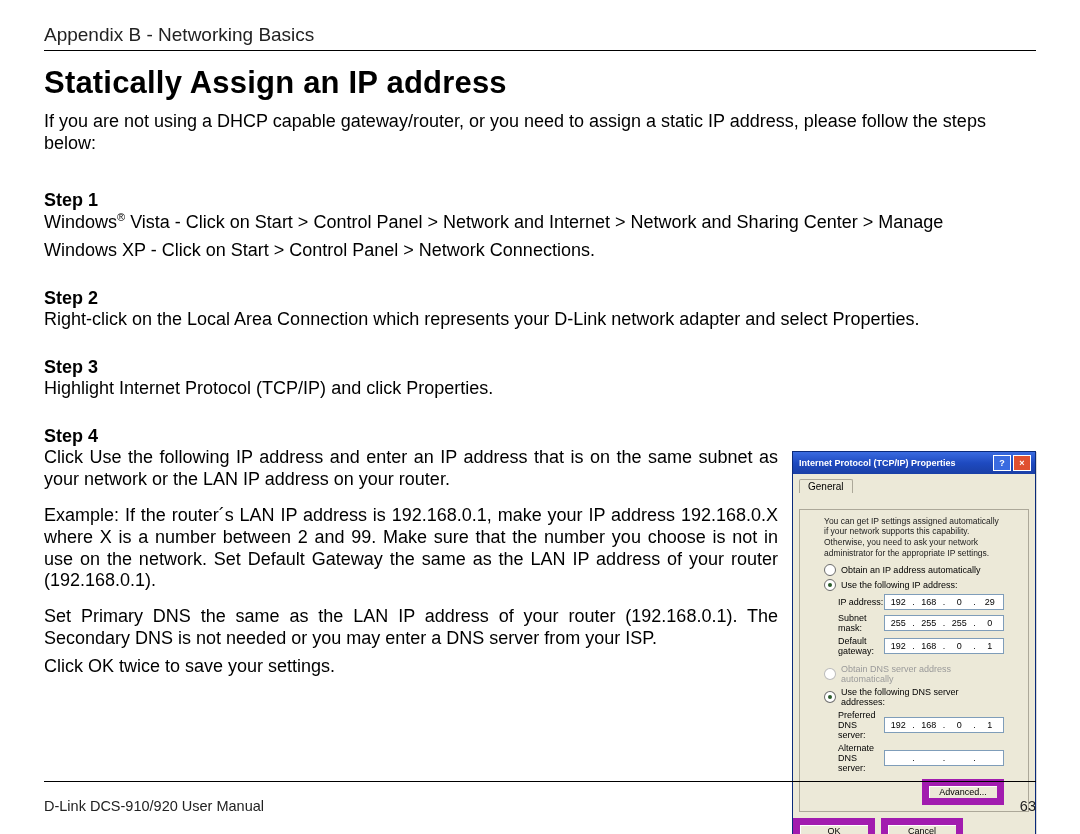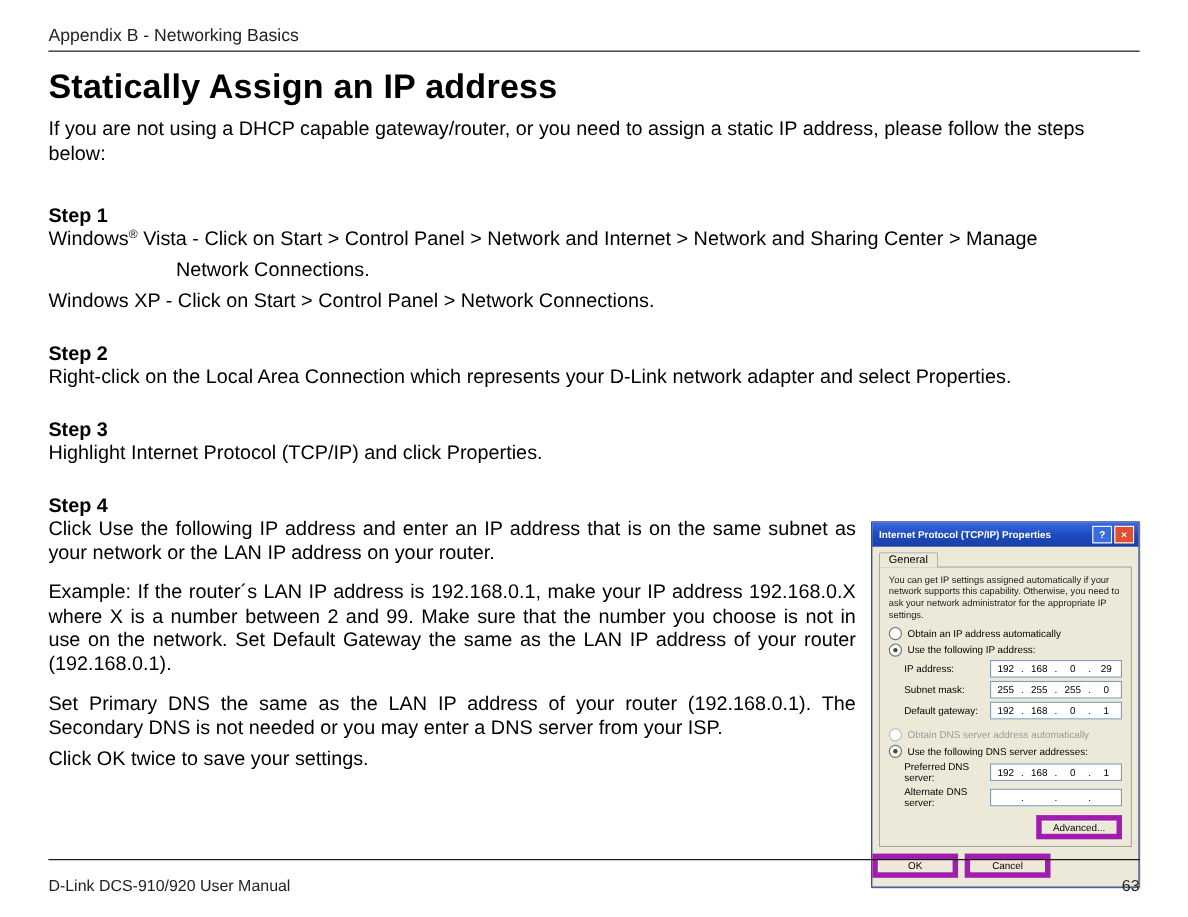--- a/index.html
+++ b/index.html
@@ -13,21 +13,21 @@
     box-sizing: border-box;
   }
   .page {
     padding: 24px 44px 20px 44px;
     box-sizing: border-box;
     width: 100%;
     height: 100%;
     position: relative;
   }
   .header-top {
-    font-size: 16px;
+    font-size: 19px;
     color: #222;
     margin-bottom: 4px;
   }
   .hr-top {
     border: none;
     border-top: 1.5px solid #000;
     margin: 2px 0 14px 0;
   }
   .title {
     font-family: "Arial Narrow", Arial, sans-serif;
@@ -115,24 +115,24 @@
     border: 1px solid #aca899;
     border-bottom: none;
     padding: 1px 8px;
     font-size: 10px;
     border-top-left-radius: 2px;
     border-top-right-radius: 2px;
     position: relative;
     top: 1px;
   }
   .dlg-body {
-    margin: 0 6px 0 6px;
+    margin: 17px 6px 0 6px;
     border: 1px solid #aca899;
     background: #ece9d8;
-    padding: 6px 8px;
+    padding: 6px 24px;
   }
   .dlg-hint {
     font-size: 8.5px;
     line-height: 1.25;
     color: #222;
     margin-bottom: 6px;
   }
   .radio-row {
     display: flex; align-items: center;
     gap: 5px;
@@ -165,21 +165,21 @@
   .ipbox .oct {
     flex:1; text-align:center;
   }
   .ipbox .dot { width: 4px; text-align:center; }
   .dlg-btnrow {
     display:flex; justify-content:flex-end; gap:6px;
     margin-top: 6px;
   }
   .dlg-btn {
     min-width: 56px;
-    border: 5px solid #a21caf;
+    border: 7px solid #a21caf;
     background: #ece9d8;
     font-size: 9px;
     padding: 1px 6px;
     text-align: center;
     box-shadow: inset 1px 1px 0 #fff;
   }
   .dlg-footer {
     display:flex; gap:6px;
     padding: 6px 8px 8px 0;
   }
@@ -192,23 +192,20 @@
   <div class="header-top">Appendix B - Networking Basics</div>
   <hr class="hr-top">
 
   <div class="title">Statically Assign an IP address</div>
 
   <div class="intro">If you are not using a DHCP capable gateway/router, or you need to assign a static IP address, please follow the steps below:</div>
 
   <div class="step-label">Step 1</div>
   <div class="step-body">
     <span>Windows</span><sup>®</sup><span> Vista - Click on </span><span class="b">Start &gt; Control Panel &gt; Network and Internet &gt; Network and Sharing Center &gt; Manage</span>
-  </div>
-  <div class="step-body indent2">
-    <span class="b">Network Connections</span><span>.</span>
   </div>
   <div class="step-body">
     <span>Windows XP - Click on </span><span class="b">Start &gt; Control Panel &gt; Network Connections</span><span>.</span>
   </div>
 
   <div class="step-label">Step 2</div>
   <div class="step-body">
     <span>Right-click on the </span><span class="b">Local Area Connection</span><span> which represents your D-Link network adapter and select </span><span class="b">Properties</span><span>.</span>
   </div>
 

